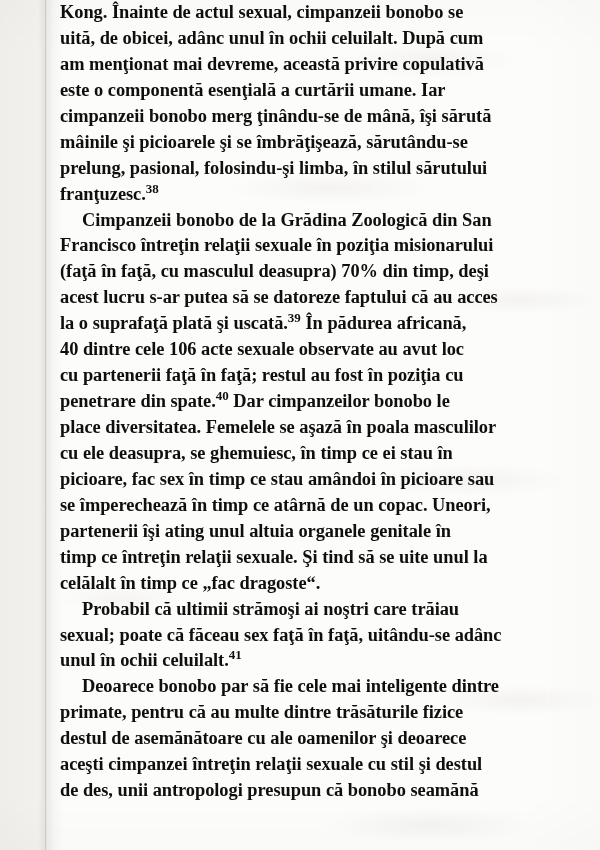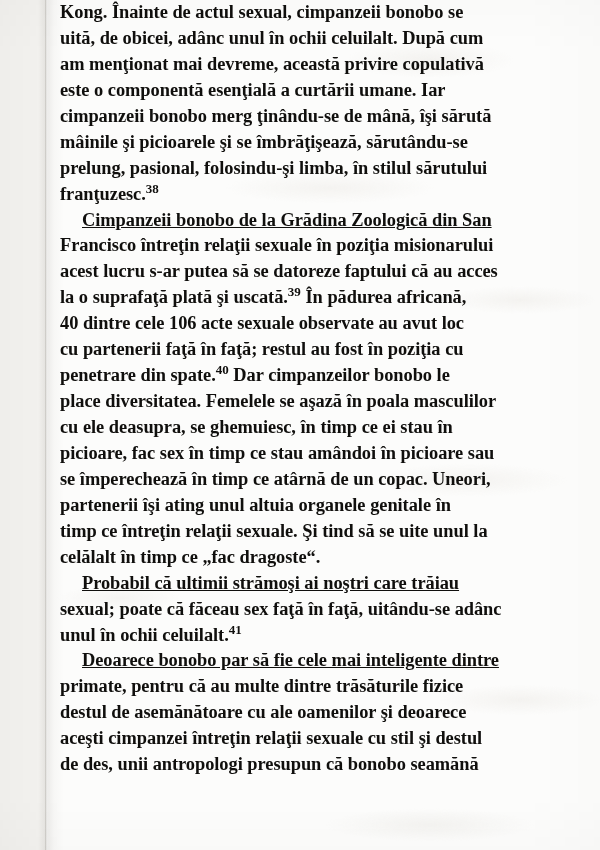--- a/index.html
+++ b/index.html
@@ -105,21 +105,21 @@
     color: #100f0d;
     letter-spacing: -0.05px;
     word-spacing: 0.1px;
   }
   .para { margin: 0; }
   .line {
     display: block;
     white-space: nowrap;
     height: 25.95px;
   }
-  .line.indent { padding-left: 22px; text-decoration: underline; }
+  .line.indent { padding-left: 22px; }
   .fn {
     font-size: 13px;
     vertical-align: super;
     line-height: 0;
     font-weight: 700;
     letter-spacing: 0;
   }
 
   
   .grain {
@@ -188,20 +188,21 @@
         <span class="line">am menţionat mai devreme, această privire copulativă</span>
         <span class="line">este o componentă esenţială a curtării umane. Iar</span>
         <span class="line">cimpanzeii bonobo merg ţinându-se de mână, îşi sărută</span>
         <span class="line">mâinile şi picioarele şi se îmbrăţişează, sărutându-se</span>
         <span class="line">prelung, pasional, folosindu-şi limba, în stilul sărutului</span>
         <span class="line">franţuzesc.<span class="fn">38</span></span>
       </p>
       <p class="para">
         <span class="line indent">Cimpanzeii bonobo de la Grădina Zoologică din San</span>
         <span class="line">Francisco întreţin relaţii sexuale în poziţia misionarului</span>
+        <span class="line">(faţă în faţă, cu masculul deasupra) 70% din timp, deşi</span>
         <span class="line">acest lucru s-ar putea să se datoreze faptului că au acces</span>
         <span class="line">la o suprafaţă plată şi uscată.<span class="fn">39</span> În pădurea africană,</span>
         <span class="line">40 dintre cele 106 acte sexuale observate au avut loc</span>
         <span class="line">cu partenerii faţă în faţă; restul au fost în poziţia cu</span>
         <span class="line">penetrare din spate.<span class="fn">40</span> Dar cimpanzeilor bonobo le</span>
         <span class="line">place diversitatea. Femelele se aşază în poala masculilor</span>
         <span class="line">cu ele deasupra, se ghemuiesc, în timp ce ei stau în</span>
         <span class="line">picioare, fac sex în timp ce stau amândoi în picioare sau</span>
         <span class="line">se împerechează în timp ce atârnă de un copac. Uneori,</span>
         <span class="line">partenerii îşi ating unul altuia organele genitale în</span>

